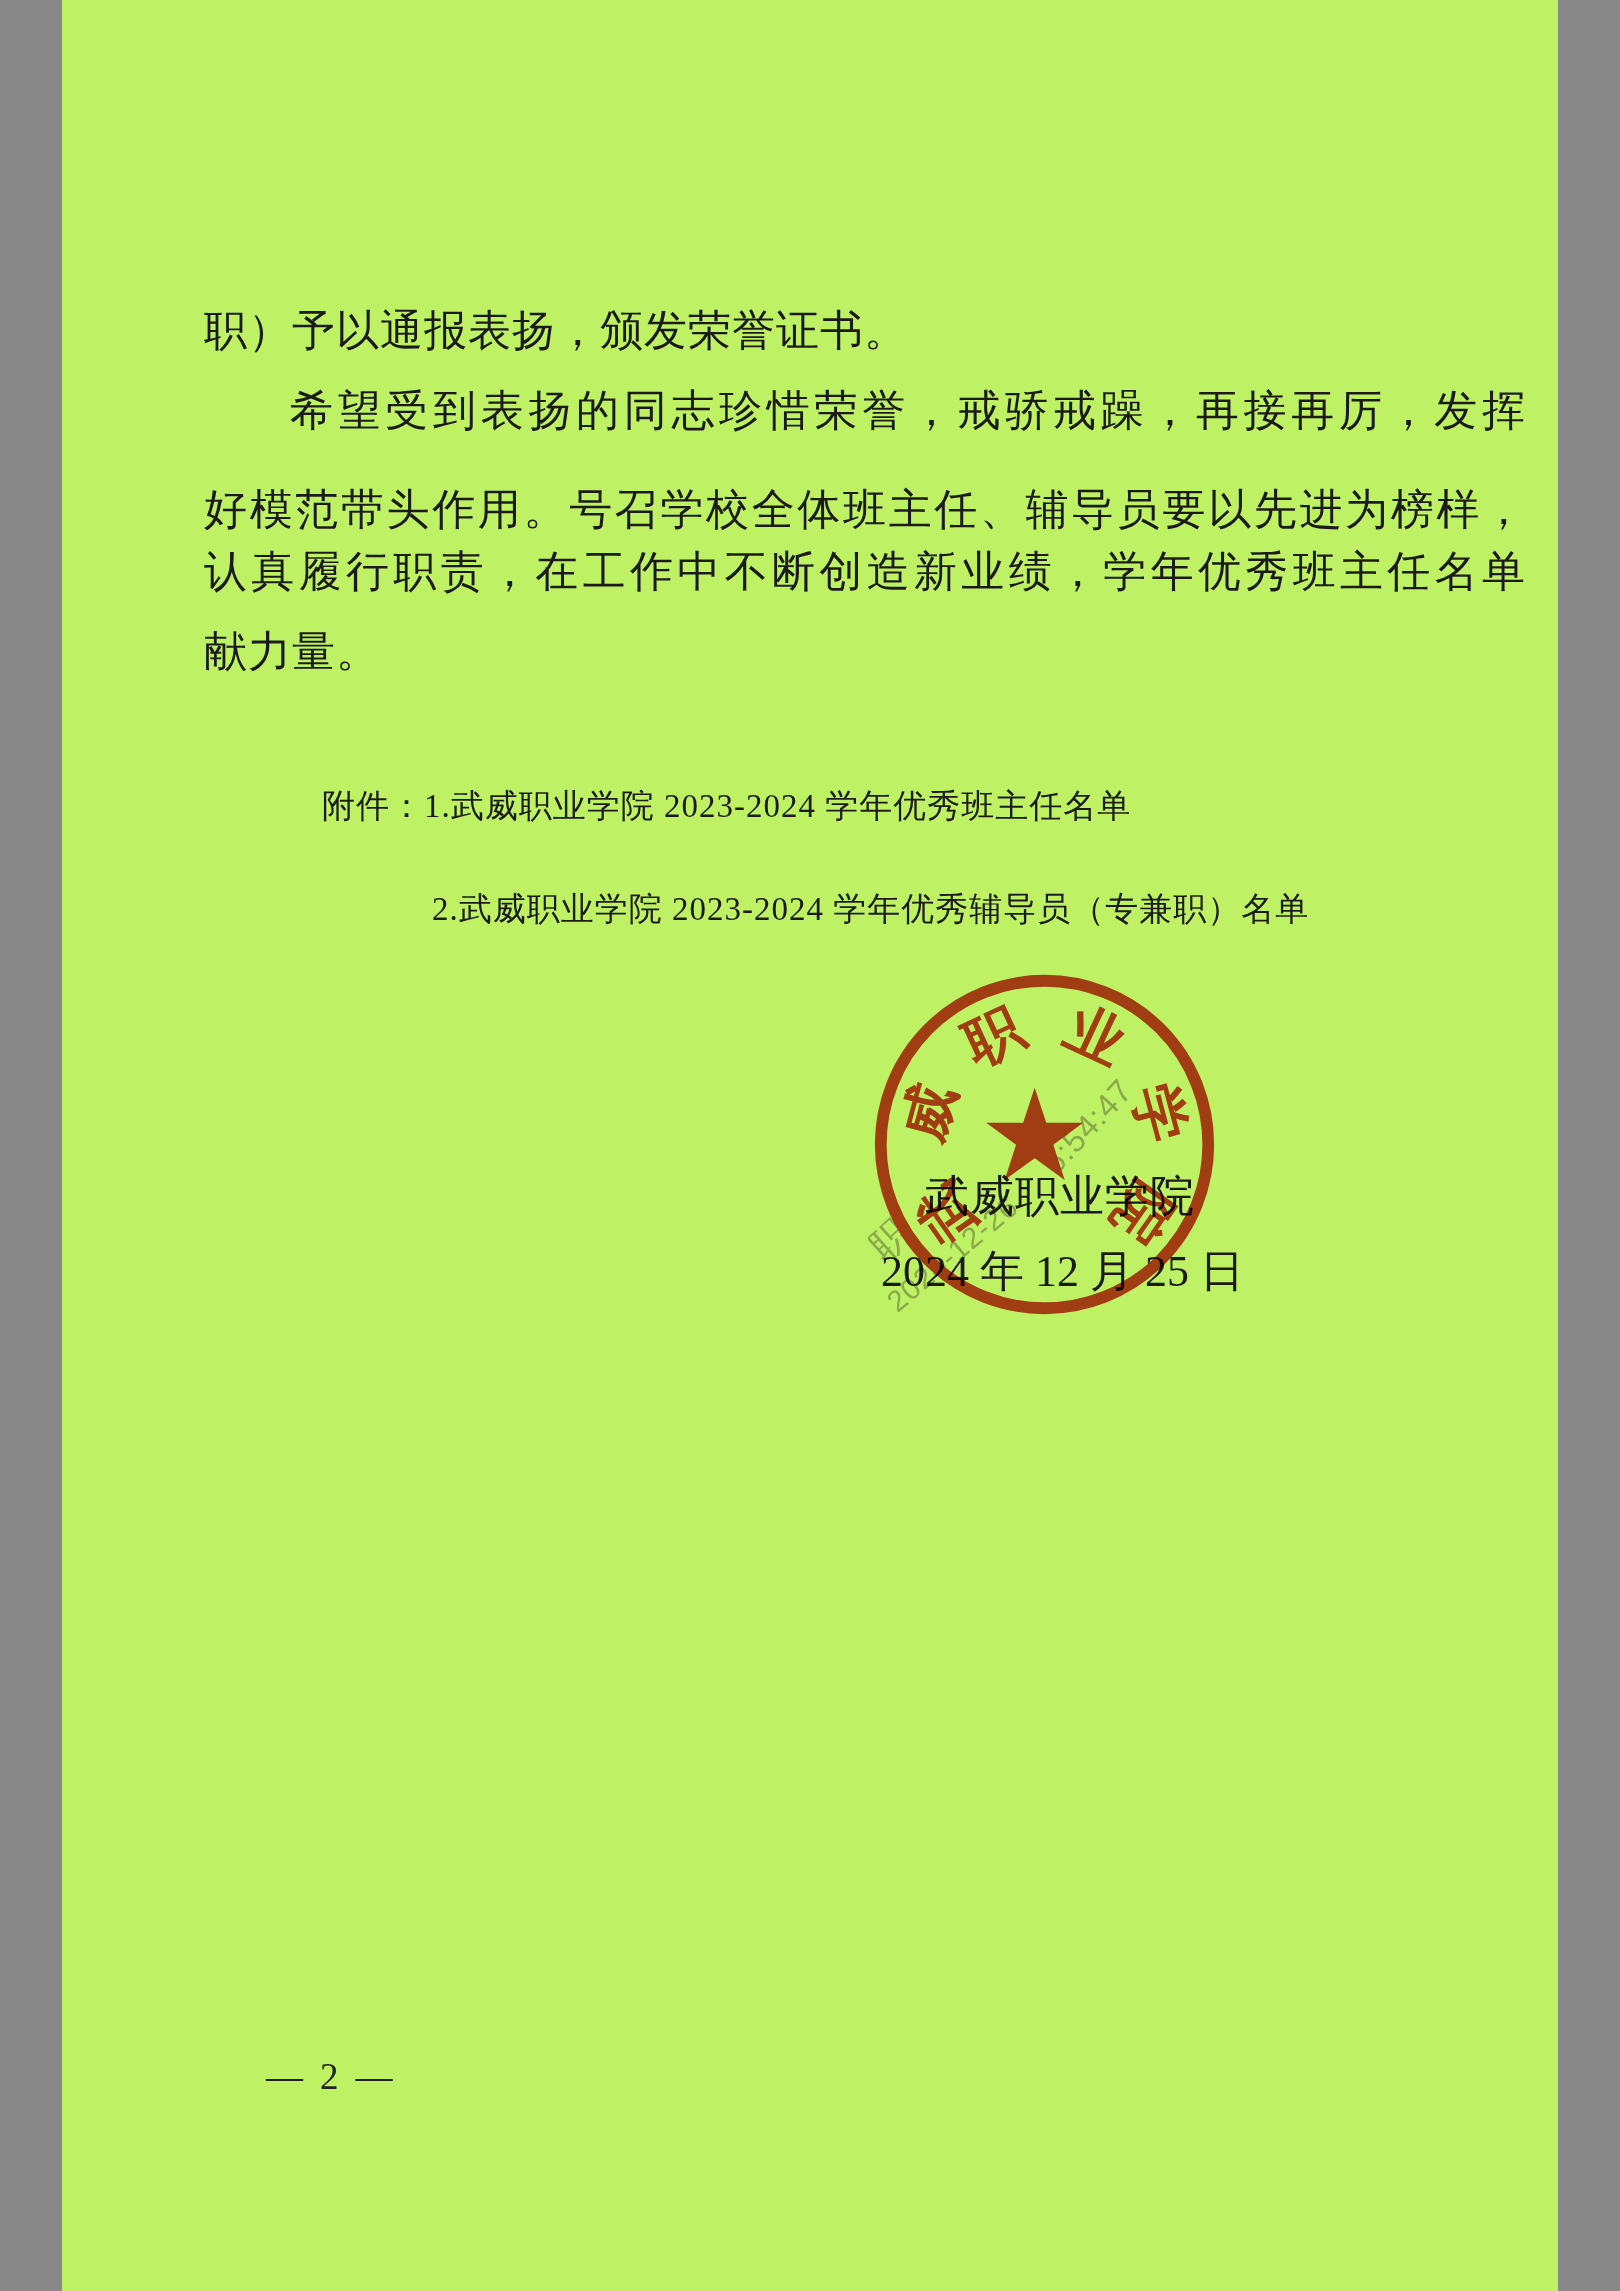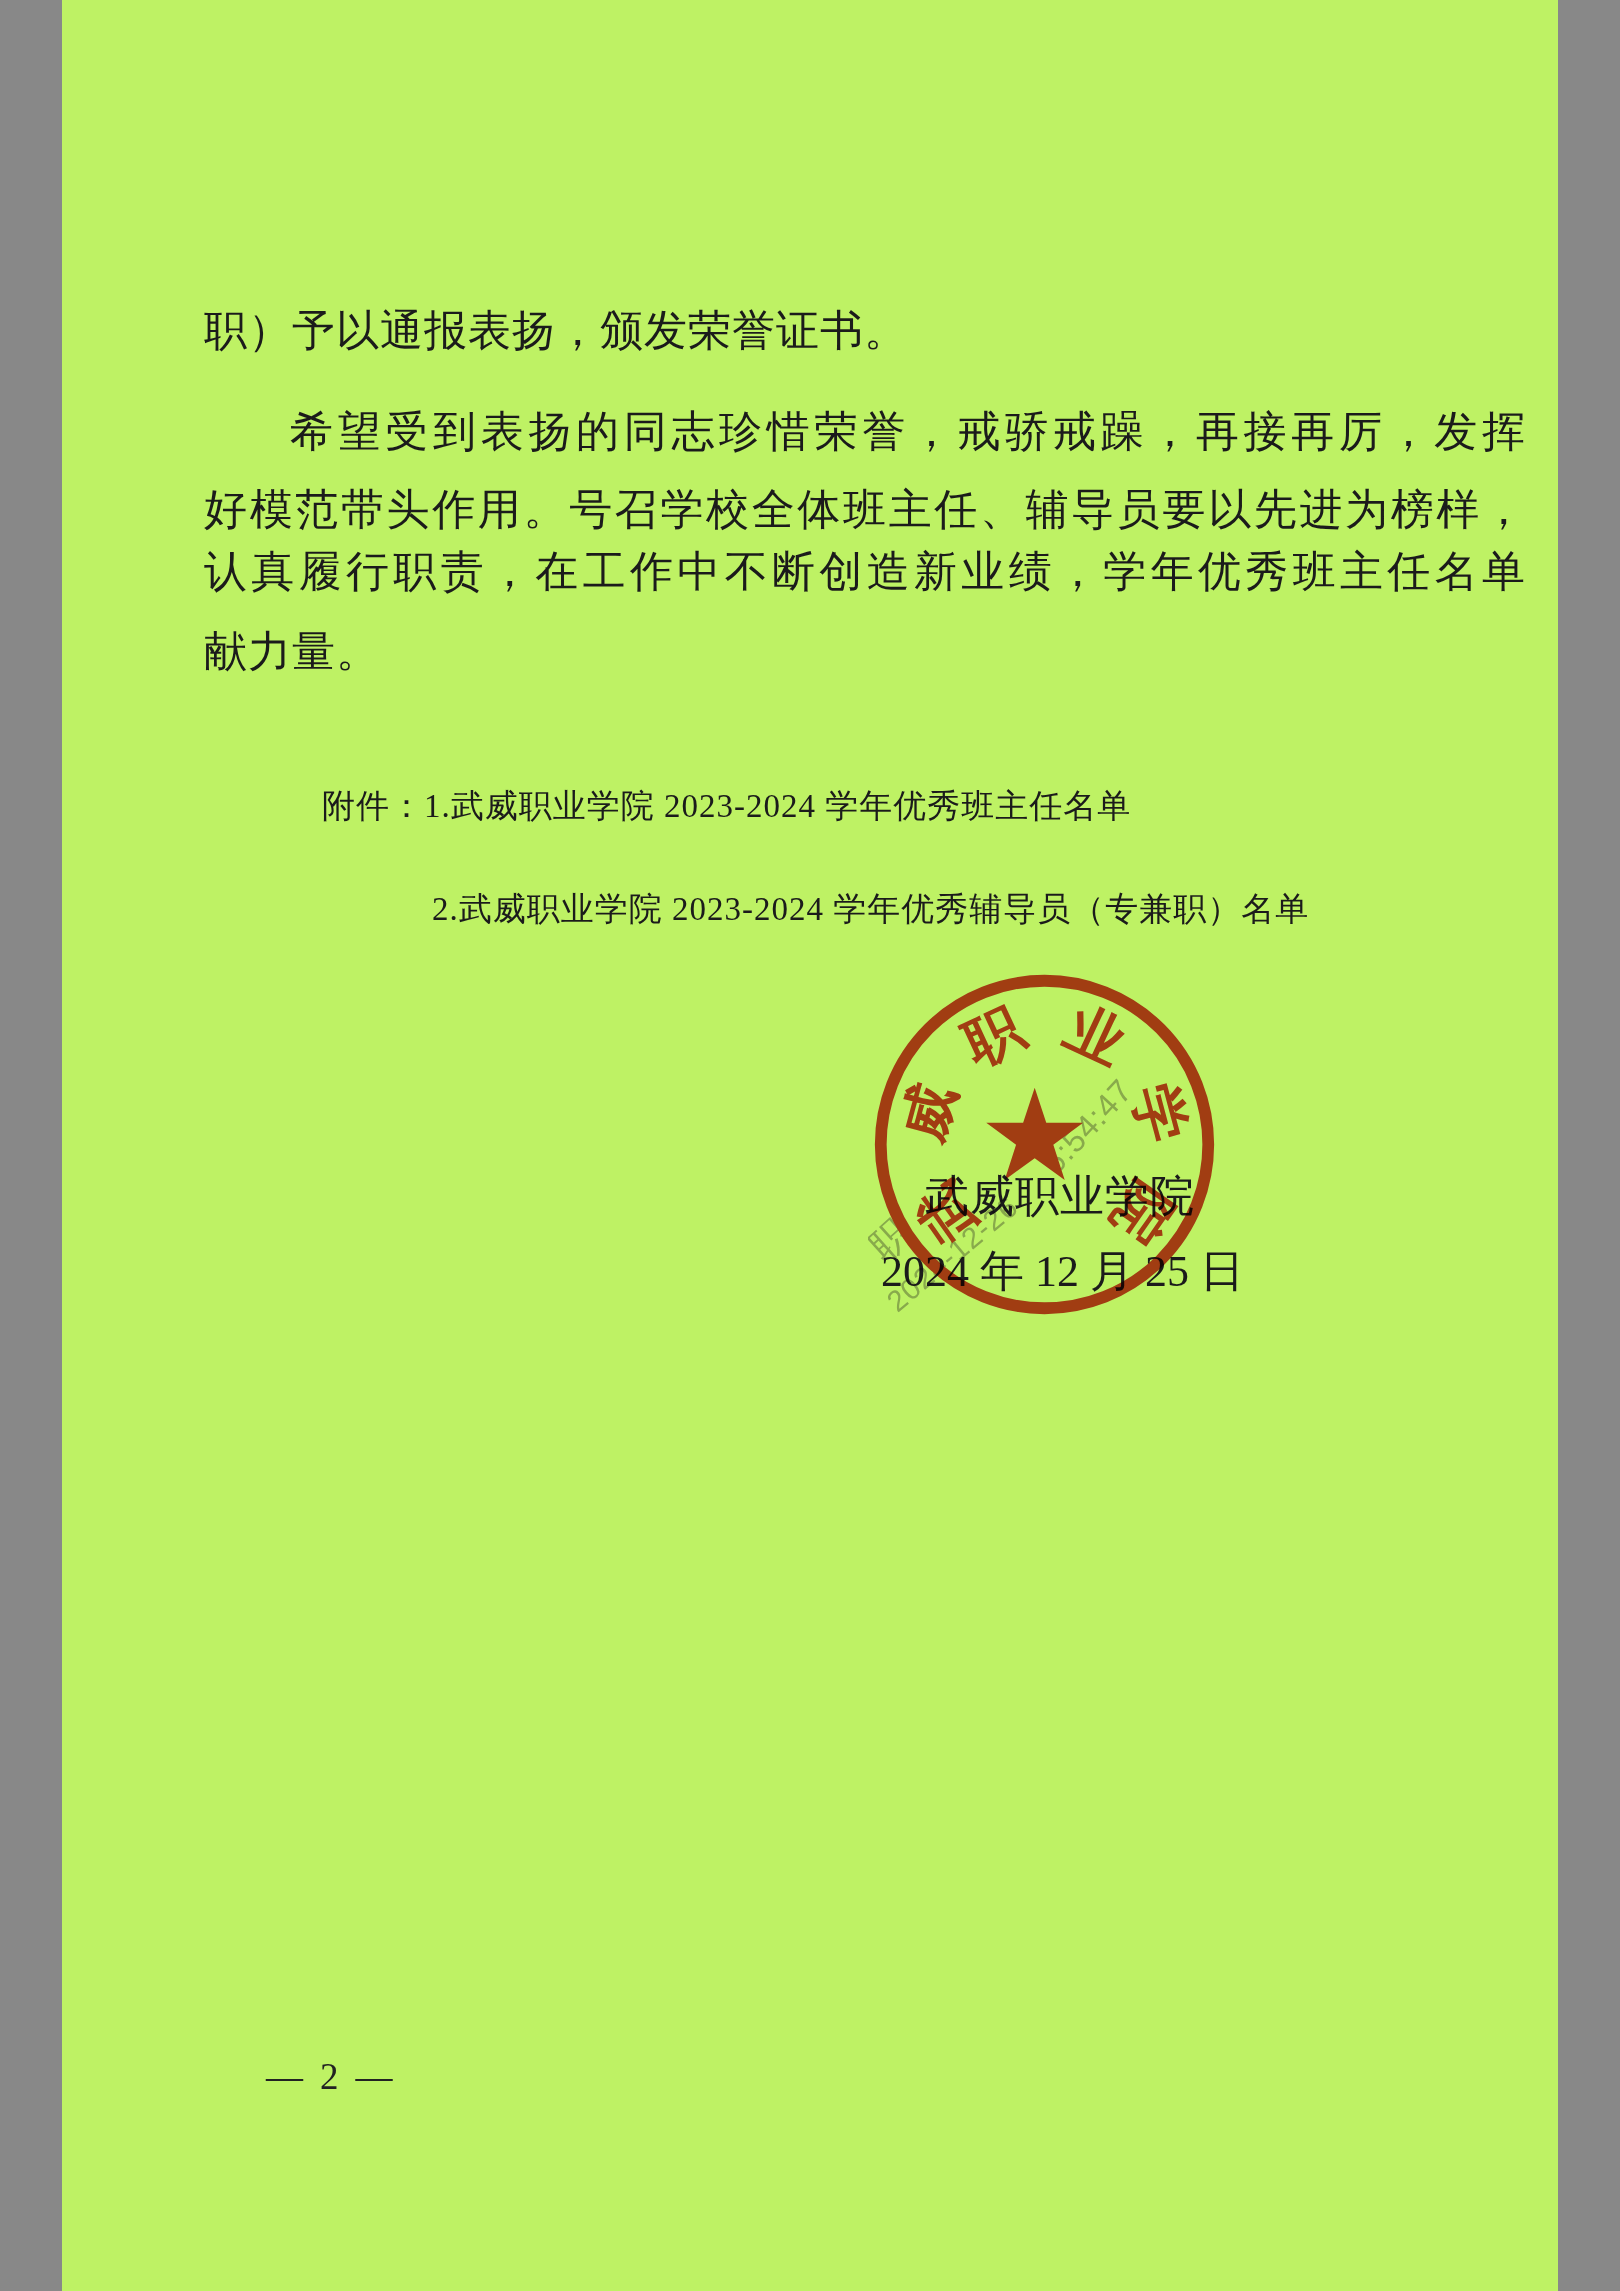--- a/index.html
+++ b/index.html
@@ -19,21 +19,21 @@
     white-space:nowrap;
     letter-spacing:1px;
   }
   .bodyline.justified{
     white-space:normal;
     width:1321px;
     text-align:justify;
     text-align-last:justify;
     letter-spacing:0;
   }
-  .bodyline.indent2{text-indent:86px;margin-top:21px;}
+  .bodyline.indent2{text-indent:86px;}
   .attline{
     position:absolute;
     font-size:33px;
     line-height:51px;
     white-space:nowrap;
     letter-spacing:1px;
   }
   .sigline{
     position:absolute;
     font-size:44px;

